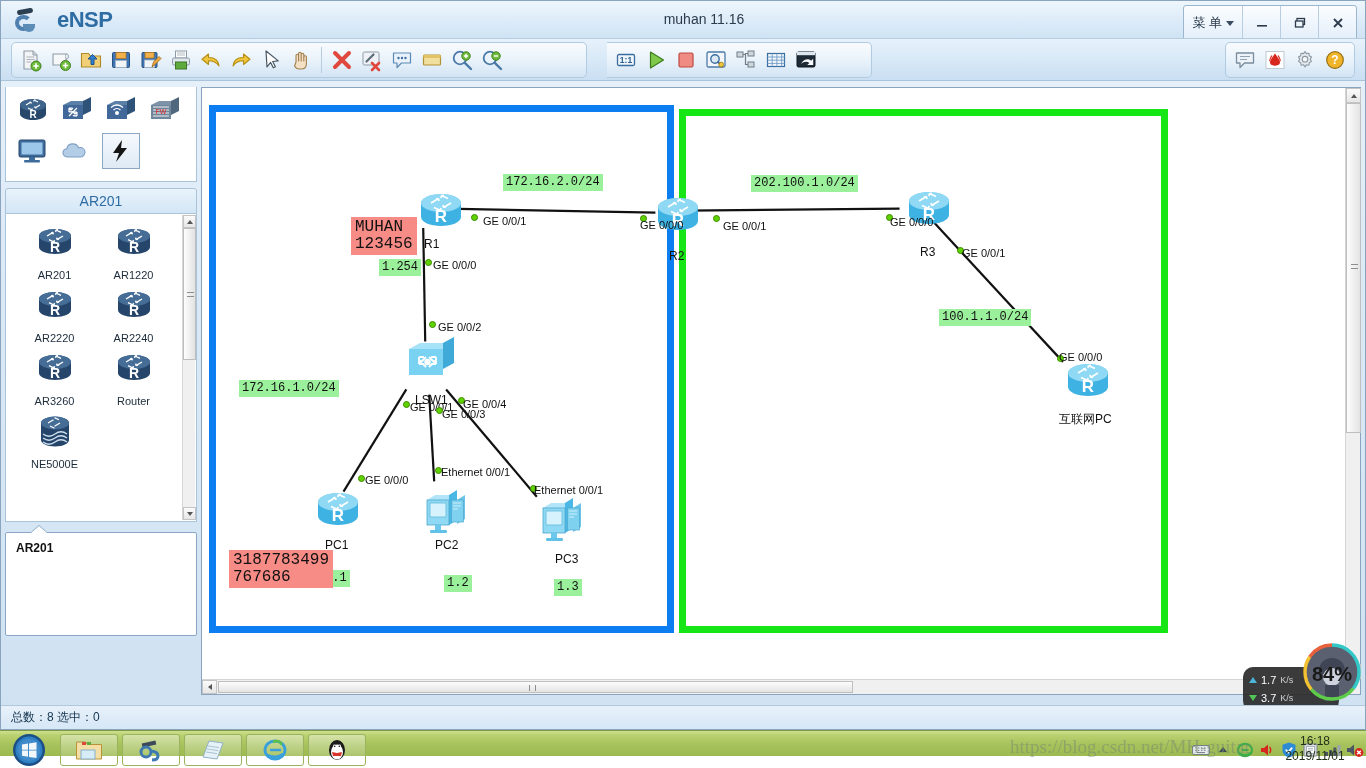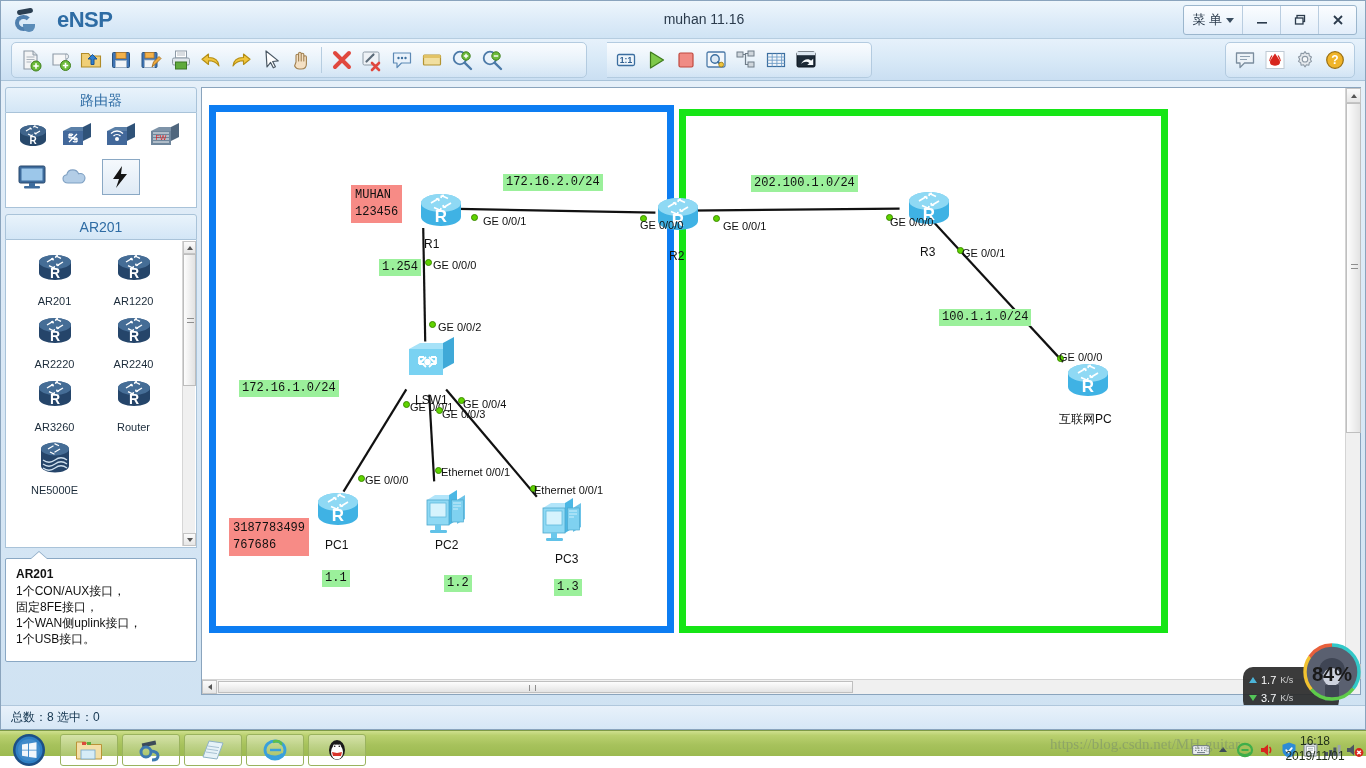--- a/index.html
+++ b/index.html
@@ -49,21 +49,21 @@
   }
   .logo-text{
     font-size:22px; font-weight:bold; color:#2e6ca4;
     letter-spacing:-0.5px; line-height:1;
   }
   #win-title{
     position:absolute; left:0; right:0; top:10px; text-align:center;
     font-size:14px; color:#2b3b4c;margin-left:42px;
   }
   .title-btns{
-    position:absolute; right:8px; top:4px; height:30px;
+    position:absolute; right:8px; top:4px; height:36px;
     display:flex; align-items:stretch;
     border:1px solid #9bb6cd; border-radius:3px; overflow:hidden;
     background:linear-gradient(180deg,#fbfdff,#e3eefa);
   }
   .title-btns > div{
     min-width:38px; padding:0 8px;
     display:flex; align-items:center; justify-content:center;
     font-size:13px; color:#2b3b4c; border-left:1px solid #b9cde0;
     cursor:default;
   }
@@ -216,21 +216,21 @@
     background:#5fd300; border:1px solid #3c8a00;
   }
   .tag-green{
     position:absolute; background:#9bf09b; color:#111;
     font-family:"Liberation Mono","DejaVu Sans Mono",monospace;
     font-size:12px; padding:1px 3px; white-space:nowrap; line-height:15px;
   }
   .tag-red{
     position:absolute; background:#f78b86; color:#111;
     font-family:"Liberation Mono","DejaVu Sans Mono",monospace;
-    font-size:12px; padding:2px 4px; white-space:nowrap; line-height:17px;
+    font-size:16px; padding:2px 4px; white-space:nowrap; line-height:17px;margin-top:32px;
   }
   svg.links{ position:absolute; left:0; top:0; width:100%; height:100%; pointer-events:none; }
 
   
   #tray-pop{
     position:absolute; right:26px; bottom:18px; width:96px; height:44px;
     background:#2b2b2b; border-radius:10px; color:#fff;
     font-size:11px; padding:4px 6px; opacity:.92;
   }
   #tray-pop .row{ display:flex; align-items:center; gap:4px; height:18px; }
@@ -266,24 +266,23 @@
   }
   #tray{
     position:absolute; right:0; top:0; height:38px; display:flex; align-items:center;
   }
   #clock{
     position:absolute; right:8px; top:3px; width:86px; text-align:center;
     font-size:12px; color:#22301a; line-height:15px;
   }
   .tray-ic{ width:22px;height:24px;display:flex;align-items:center;justify-content:center; }
   #watermark{
-    position:absolute; left:1010px; top:736px; font-size:15px;
+    position:absolute; left:1010px; top:736px; font-size:19px;
     color:rgba(120,140,110,0.55); white-space:nowrap;
     font-family:"Liberation Serif", serif;
-    margin-left:40px;
   }
 </style>
 </head>
 <body>
 
 <div id="app">
 
   <div id="titlebar">
     <div class="logo-wrap">
       <span class="logo-mark">
@@ -504,21 +503,20 @@
         <svg width="24" height="24" viewBox="0 0 24 24">
           <circle cx="12" cy="12" r="8.3" fill="#f0b429" stroke="#9a6f10" stroke-width="1.2"></circle>
           <text x="12" y="16.4" font-size="12" font-weight="bold" fill="#fff" text-anchor="middle" font-family="Liberation Sans, sans-serif">?</text>
         </svg>
       </div>
     </div>
   </div>
 
   <div id="left">
 
-    <div class="panel-head">路由器</div>
     <div class="panel-body">
       <div id="dev-type-grid">
 
         <div class="dev-type">
           <svg width="36" height="30" viewBox="0 0 36 30">
             <ellipse cx="18" cy="9" rx="13" ry="6" fill="#3b5d80"></ellipse>
             <path d="M5 9v9c0 3.3 5.8 6 13 6s13-2.7 13-6V9" fill="#27486b"></path>
             <ellipse cx="18" cy="9" rx="13" ry="6" fill="#40658c"></ellipse>
             <path d="M11 9l5-3M16 6l-1.6.4M16 6l.2 1.6M25 9l-5 3M20 12l1.6-.4M20 12l-.2-1.6M13 12l4 2M17 14l-1.6.1M17 14l.3-1.5M23 6l-4-2M19 4l1.6-.1M19 4l-.3 1.5" stroke="#fff" stroke-width="1.2" fill="none"></path>
             <text x="18" y="22" font-size="10" font-weight="bold" fill="#fff" text-anchor="middle" font-family="Liberation Sans, sans-serif">R</text>
@@ -663,26 +661,20 @@
             <span class="grip"></span>
           </div>
         <div class="sb-arrow" style="position:absolute;bottom:0;left:0;">
             <span class="tri-dn"></span>
           </div>
       </div>
     </div>
 
     <div id="info-box">
       <div id="info-title">AR201</div>
-      <div id="info-lines">
-          <div>1个CON/AUX接口，</div>
-          <div>固定8FE接口，</div>
-          <div>1个WAN侧uplink接口，</div>
-          <div>1个USB接口。</div>
-        </div>
     </div>
   </div>
 
   <div id="canvas-frame">
     <div id="canvas">
       <svg class="links" id="link-svg" viewBox="0 0 1147 593" preserveAspectRatio="none">
 
         <line x1="245" y1="118" x2="455" y2="122" stroke="#111" stroke-width="2.2"></line>
 
         <line x1="487" y1="120" x2="700" y2="118" stroke="#111" stroke-width="2.2"></line>

